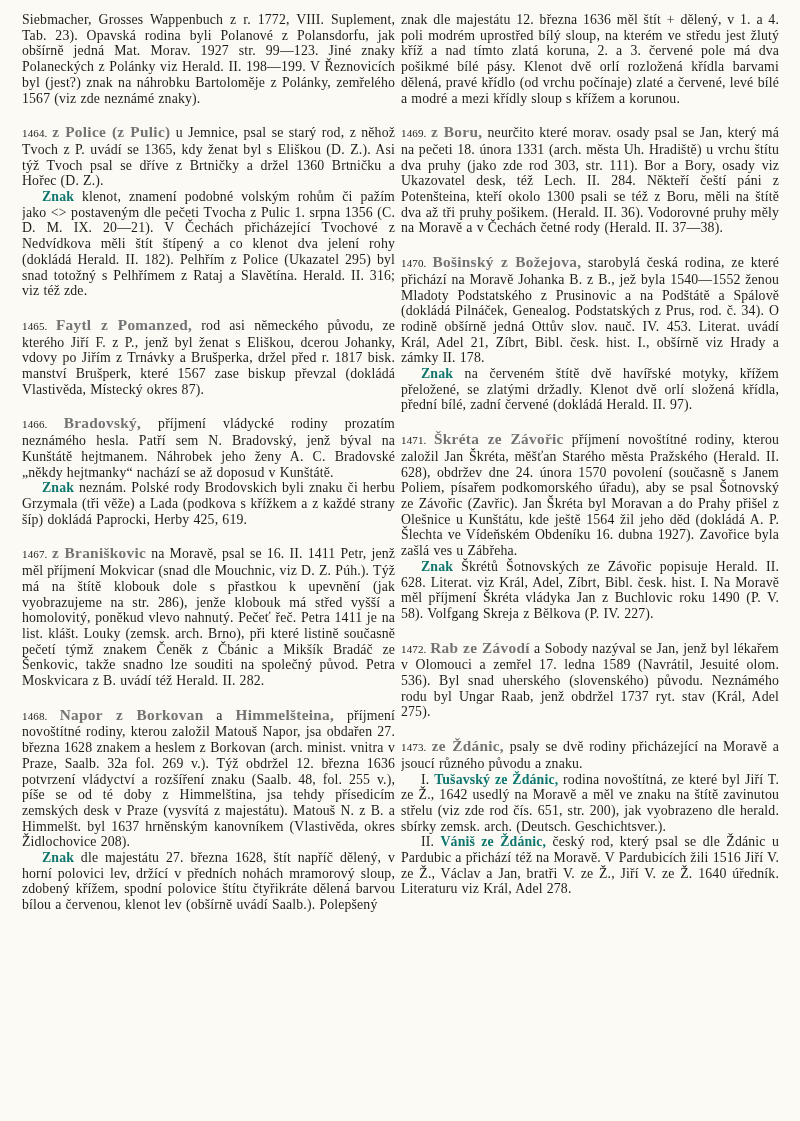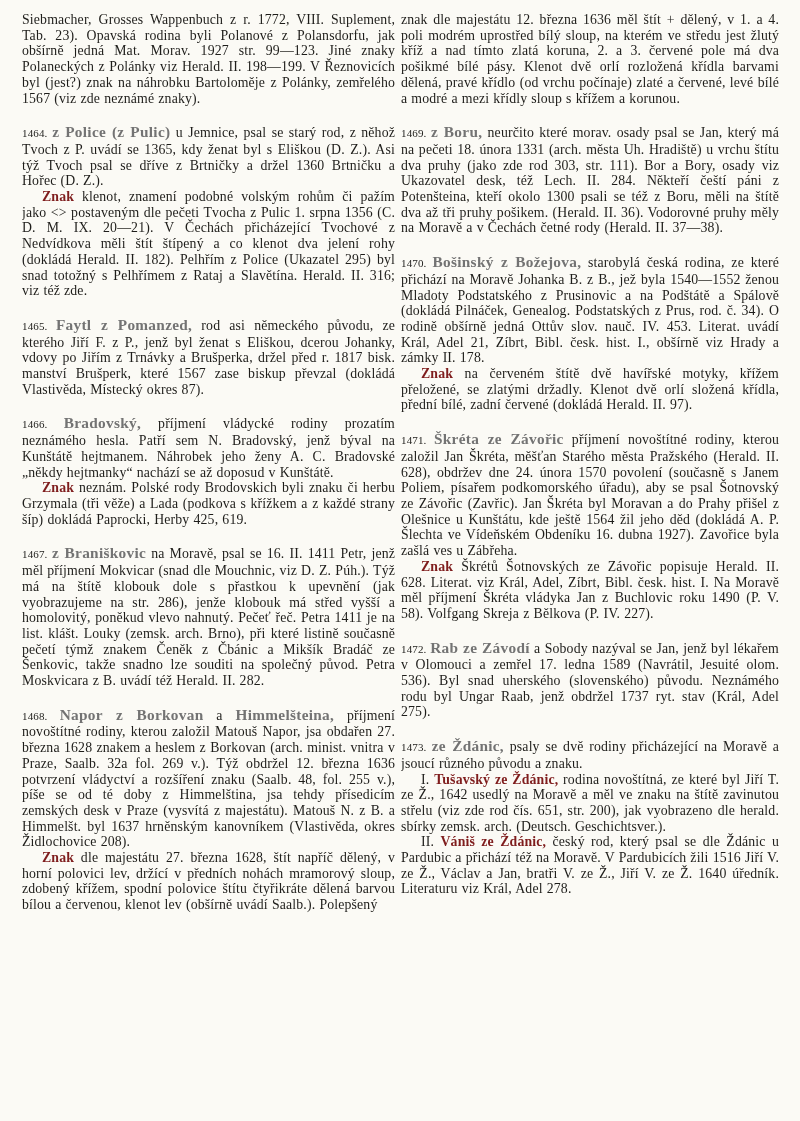--- a/index.html
+++ b/index.html
@@ -31,21 +31,21 @@
     font-size:13.8px;
     line-height:15.7px;
     text-align:justify;
     letter-spacing:0.15px;
     word-spacing:0.5px;
   }
   .p-entry{margin-top:18px;}
   .p-ind{text-indent:20px;}
   .s-num{font-size:11px;}
   .s-name{font-size:15.3px;font-weight:bold;letter-spacing:0.3px;color:#737373;}
-  .s-bold{font-weight:bold;color:#7f1d1d;font-family:Liberation Serif, serif;}
+  .s-bold{font-weight:bold;color:#0f766e;font-family:Liberation Serif, serif;}
   .s-plain{}
   .page-number{
     position:absolute;
     left:0;right:30px;
     top:1123px;
     text-align:center;
     font-size:14.5px;
     letter-spacing:1px;
     color:#23221e;
   }

